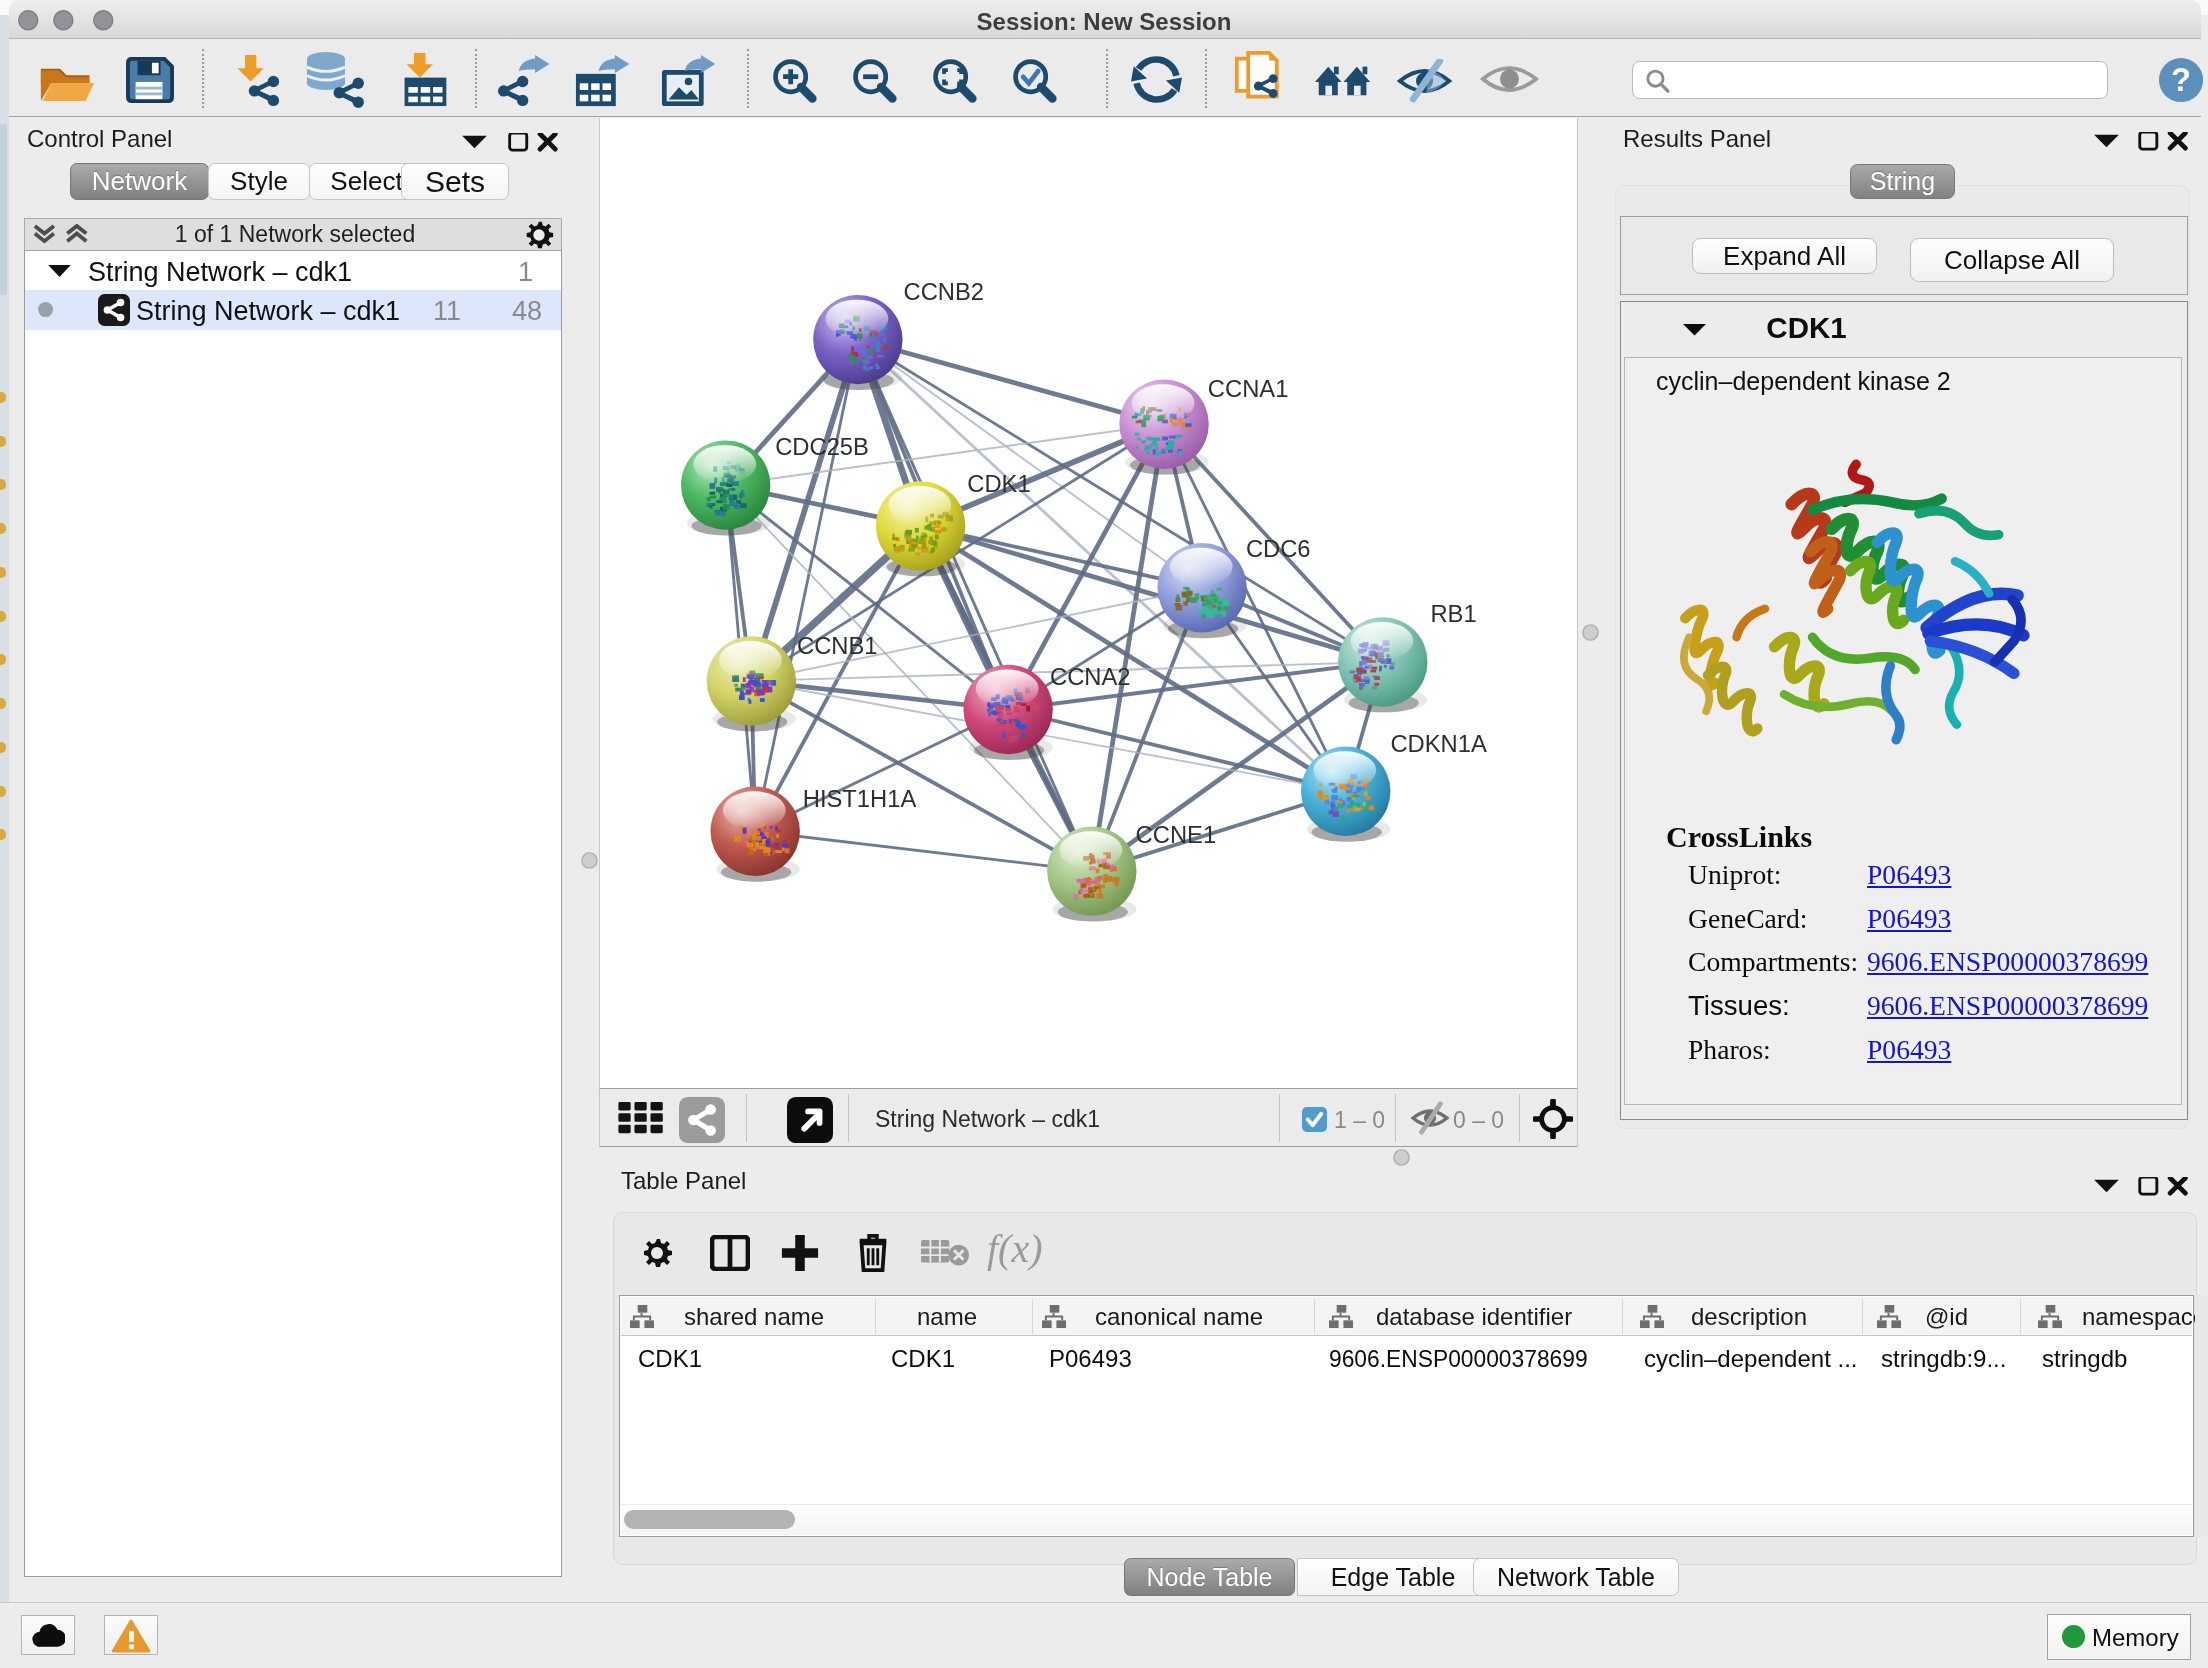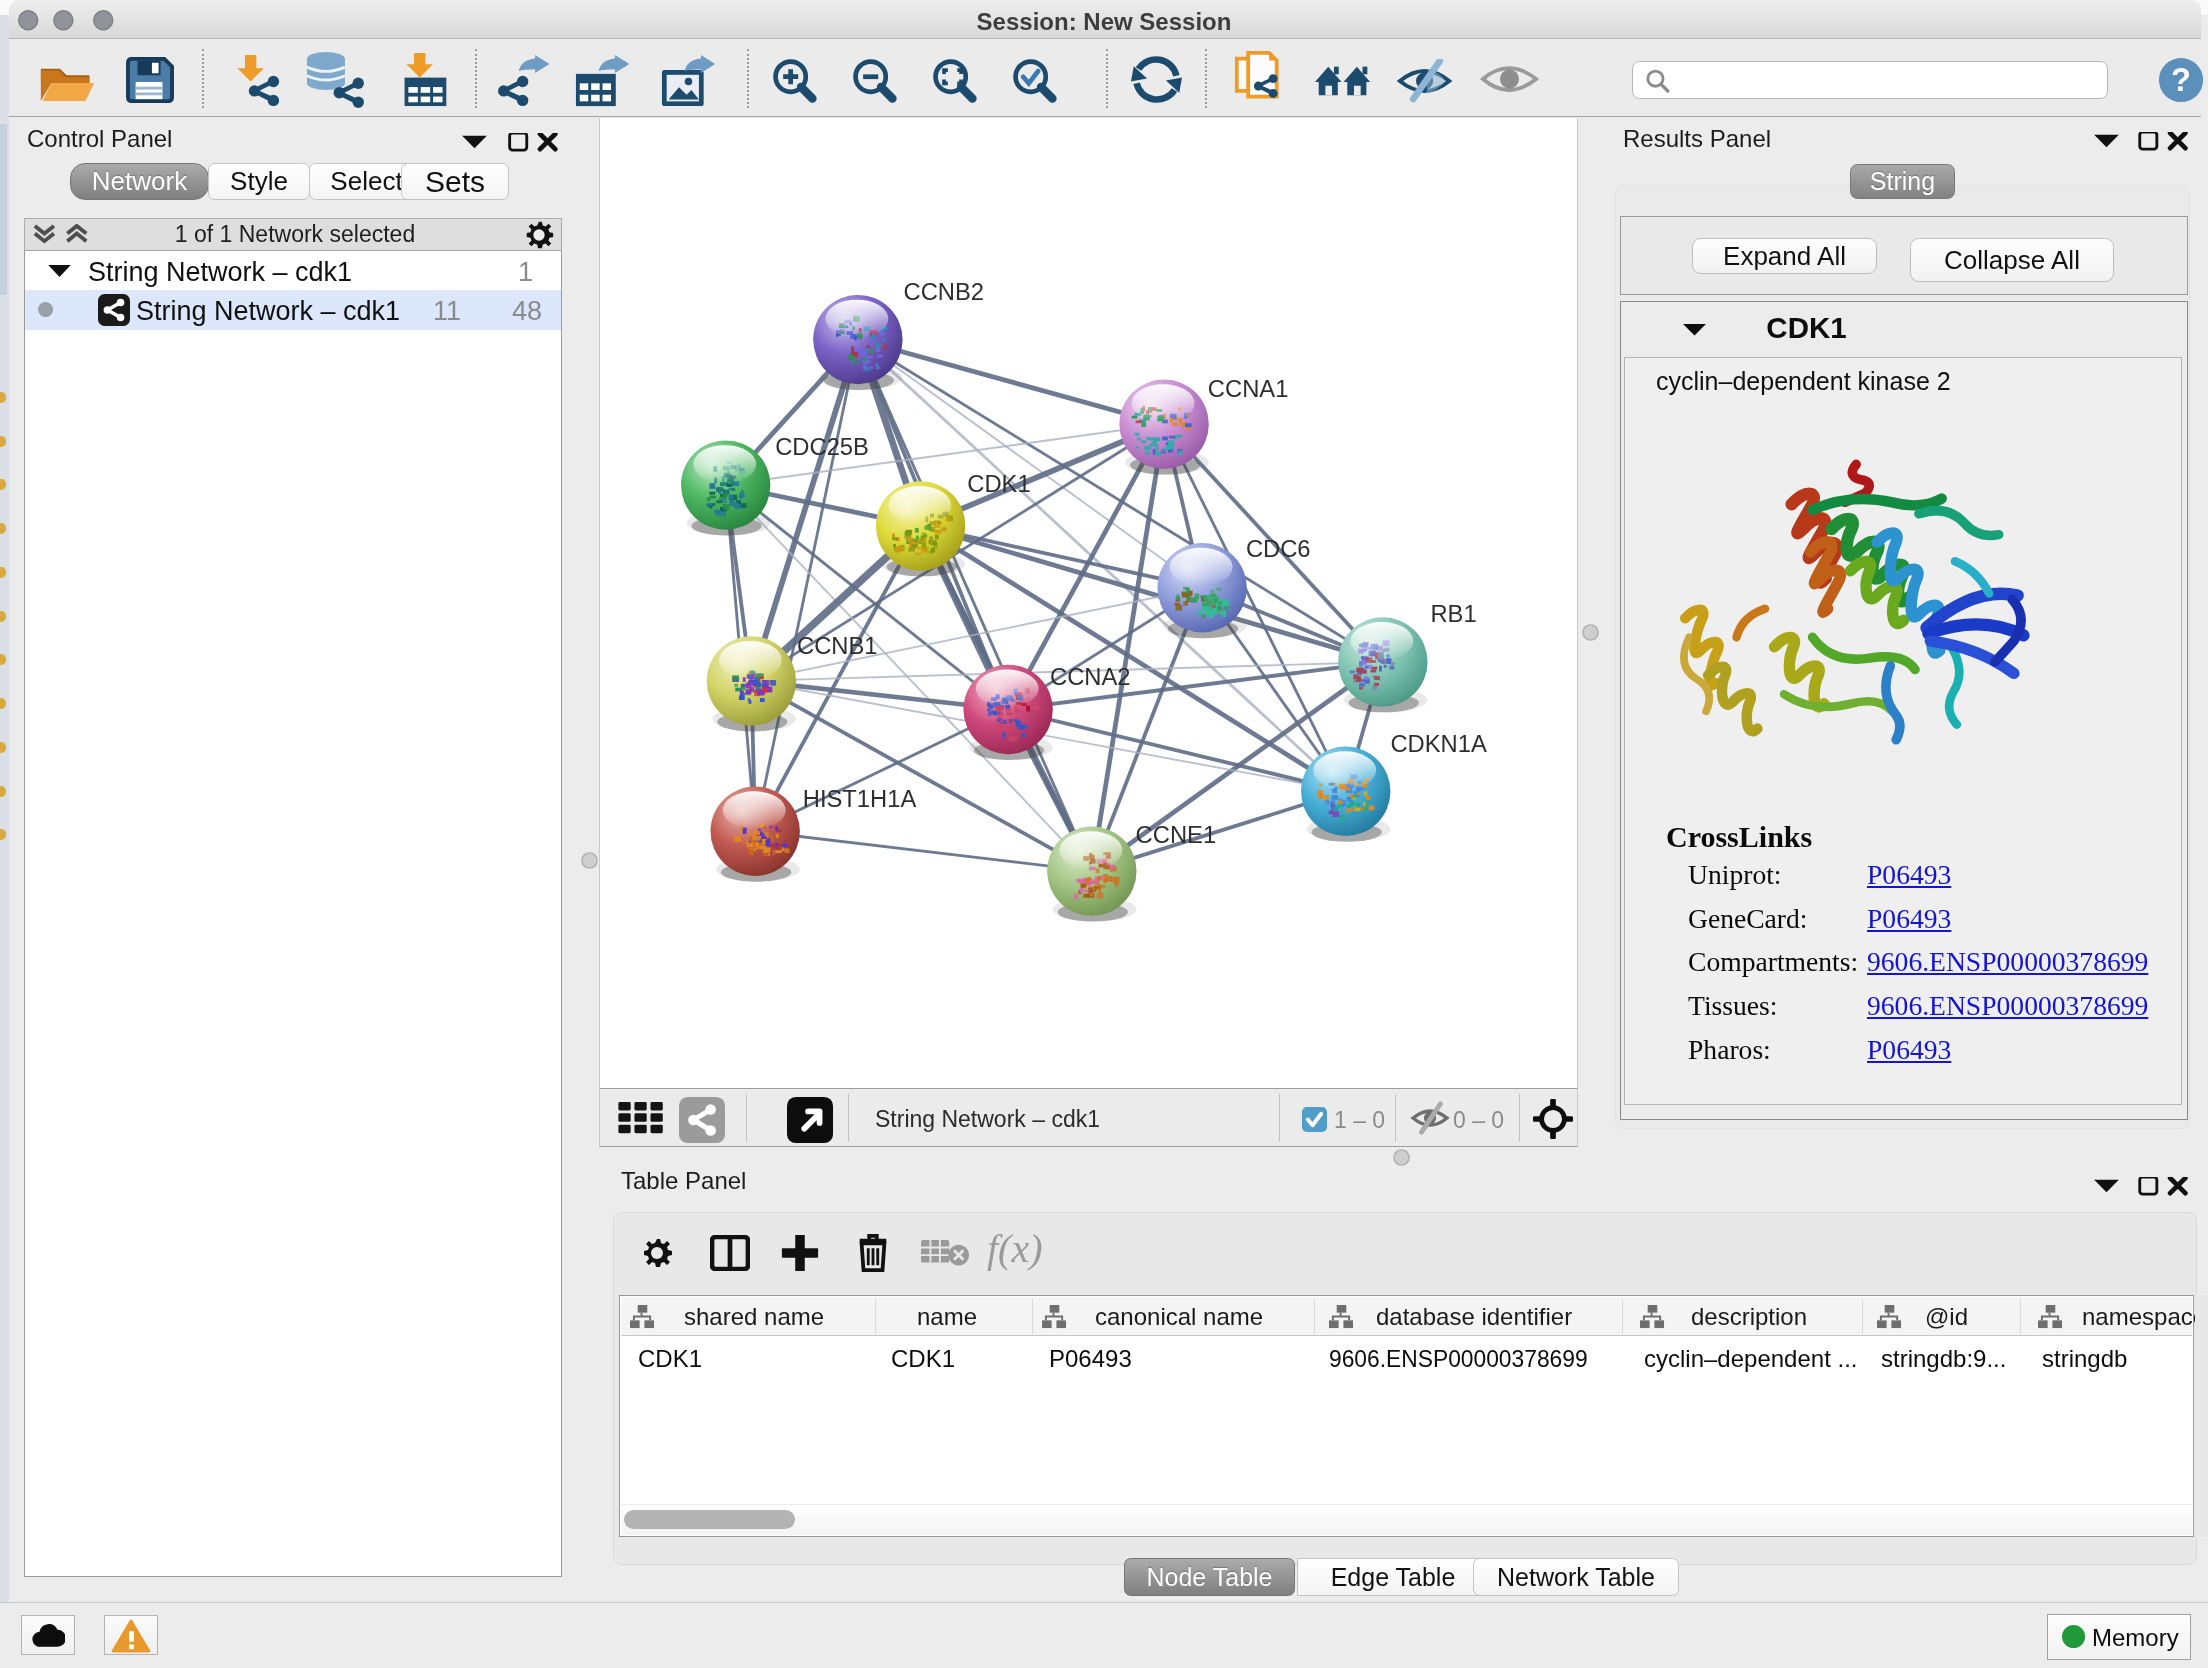--- a/index.html
+++ b/index.html
@@ -201,21 +201,21 @@
 <svg class="abs" style="left:2158px;top:57px" width="48" height="48" viewBox="0 0 50 50">
     <circle cx="24" cy="24" r="23" fill="#5b8fbc"></circle>
     <text x="24" y="35" text-anchor="middle" font-family="Liberation Sans" font-size="34" font-weight="bold" fill="#fff">?</text>
   </svg>
 <div class="abs panel-title" style="left:27px;top:125px">Control Panel</div>
 <svg class="abs" style="left:460px;top:133px" width="105" height="19" viewBox="0 0 110 20">
 <path d="M2 3 h26 l-13 13z" fill="#111"></path>
 <rect x="52" y="0" width="18" height="18" rx="3" fill="none" stroke="#111" stroke-width="3"></rect>
 <path d="M84 1 l16 16 M100 1 l-16 16" stroke="#111" stroke-width="5" stroke-linecap="round"></path>
 </svg>
-<div class="abs" style="left:70px;top:163px;width:139px;height:37px;background:linear-gradient(#ababab,#7f7f7f);color:#fff;border:1px solid #767676;text-shadow:0 -1px 1px rgba(0,0,0,.25);border-radius:15px;display:flex;align-items:center;justify-content:center;font-size:26px">Network</div>
+<div class="abs" style="left:70px;top:163px;width:139px;height:37px;background:linear-gradient(#ababab,#7f7f7f);color:#fff;border:1px solid #767676;text-shadow:0 -1px 1px rgba(0,0,0,.25);border-radius:7px;display:flex;align-items:center;justify-content:center;font-size:26px">Network</div>
 <div class="abs" style="left:208px;top:163px;width:102px;height:37px;background:linear-gradient(#ffffff,#f4f4f4);color:#111;border:1px solid #c4c4c4;border-radius:6.7px;display:flex;align-items:center;justify-content:center;font-size:26px">Style</div>
 <div class="abs" style="left:309px;top:163px;width:115px;height:37px;background:linear-gradient(#ffffff,#f4f4f4);color:#111;border:1px solid #c4c4c4;border-radius:6.7px;display:flex;align-items:center;justify-content:center;font-size:26px">Select</div>
 <div class="abs" style="left:401px;top:163px;width:108px;height:37px;background:linear-gradient(#ffffff,#f4f4f4);color:#111;border:1px solid #c4c4c4;border-radius:6.7px;display:flex;align-items:center;justify-content:center;font-size:30px">Sets</div>
 <div class="abs" style="left:24px;top:218px;width:538px;height:33px;background:#dedede;border:1px solid #ababab;border-bottom:1px solid #a6a6a6"></div>
 <svg class="abs" style="left:32px;top:224px" width="61" height="21" viewBox="0 0 64 22">
 <g fill="none" stroke="#4e4e4e" stroke-width="4">
       <path d="M3 2 l10 8 10-8"></path>
       <path d="M3 10 l10 8 10-8"></path>
       <path d="M37 10 l10-8 10 8"></path>
       <path d="M37 18 l10-8 10 8"></path>
@@ -1225,21 +1225,21 @@
       <path d="M300 120 q24 10 36 34" stroke="#28b0c8" stroke-width="9"></path>
     </g>
   </svg>
 <div class="abs" style="left:1666px;top:820px;font-family:'Liberation Serif',serif;font-size:30px;font-weight:bold;color:#0a0a0a">CrossLinks</div>
 <div class="abs" style="left:1688px;top:859px;font-family:'Liberation Serif',serif;font-size:27.6px;color:#0a0a0a">Uniprot:</div>
 <div class="abs" style="left:1867px;top:859px;font-family:'Liberation Serif',serif;font-size:27.6px;color:#1414d4;text-decoration:underline">P06493</div>
 <div class="abs" style="left:1688px;top:903px;font-family:'Liberation Serif',serif;font-size:27.6px;color:#0a0a0a">GeneCard:</div>
 <div class="abs" style="left:1867px;top:903px;font-family:'Liberation Serif',serif;font-size:27.6px;color:#1414d4;text-decoration:underline">P06493</div>
 <div class="abs" style="left:1688px;top:946px;font-family:'Liberation Serif',serif;font-size:27.6px;color:#0a0a0a">Compartments:</div>
 <div class="abs" style="left:1867px;top:946px;font-family:'Liberation Serif',serif;font-size:27.6px;color:#1414d4;text-decoration:underline">9606.ENSP00000378699</div>
-<div class="abs" style="left:1688px;top:990px;font-family:Liberation Serif, serif;font-size:27.6px;color:#0a0a0a">Tissues:</div>
+<div class="abs" style="left:1688px;top:990px;font-family:Liberation Sans, sans-serif;font-size:27.6px;color:#0a0a0a">Tissues:</div>
 <div class="abs" style="left:1867px;top:990px;font-family:'Liberation Serif',serif;font-size:27.6px;color:#1414d4;text-decoration:underline">9606.ENSP00000378699</div>
 <div class="abs" style="left:1688px;top:1034px;font-family:'Liberation Serif',serif;font-size:27.6px;color:#0a0a0a">Pharos:</div>
 <div class="abs" style="left:1867px;top:1034px;font-family:'Liberation Serif',serif;font-size:27.6px;color:#1414d4;text-decoration:underline">P06493</div>
 <div class="abs panel-title" style="left:621px;top:1167px">Table Panel</div>
 <svg class="abs" style="left:2092px;top:1177px" width="105" height="19" viewBox="0 0 110 20">
 <path d="M2 3 h26 l-13 13z" fill="#111"></path>
 <rect x="50" y="0" width="18" height="18" rx="3" fill="none" stroke="#111" stroke-width="3"></rect>
 <path d="M82 1 l16 16 M98 1 l-16 16" stroke="#111" stroke-width="5" stroke-linecap="round"></path>
 </svg>
 <div class="abs" style="left:613px;top:1212px;width:1584px;height:353px;background:#e8e8e8;border-radius:9.5px;border:1px solid #d8d8d8"></div>

